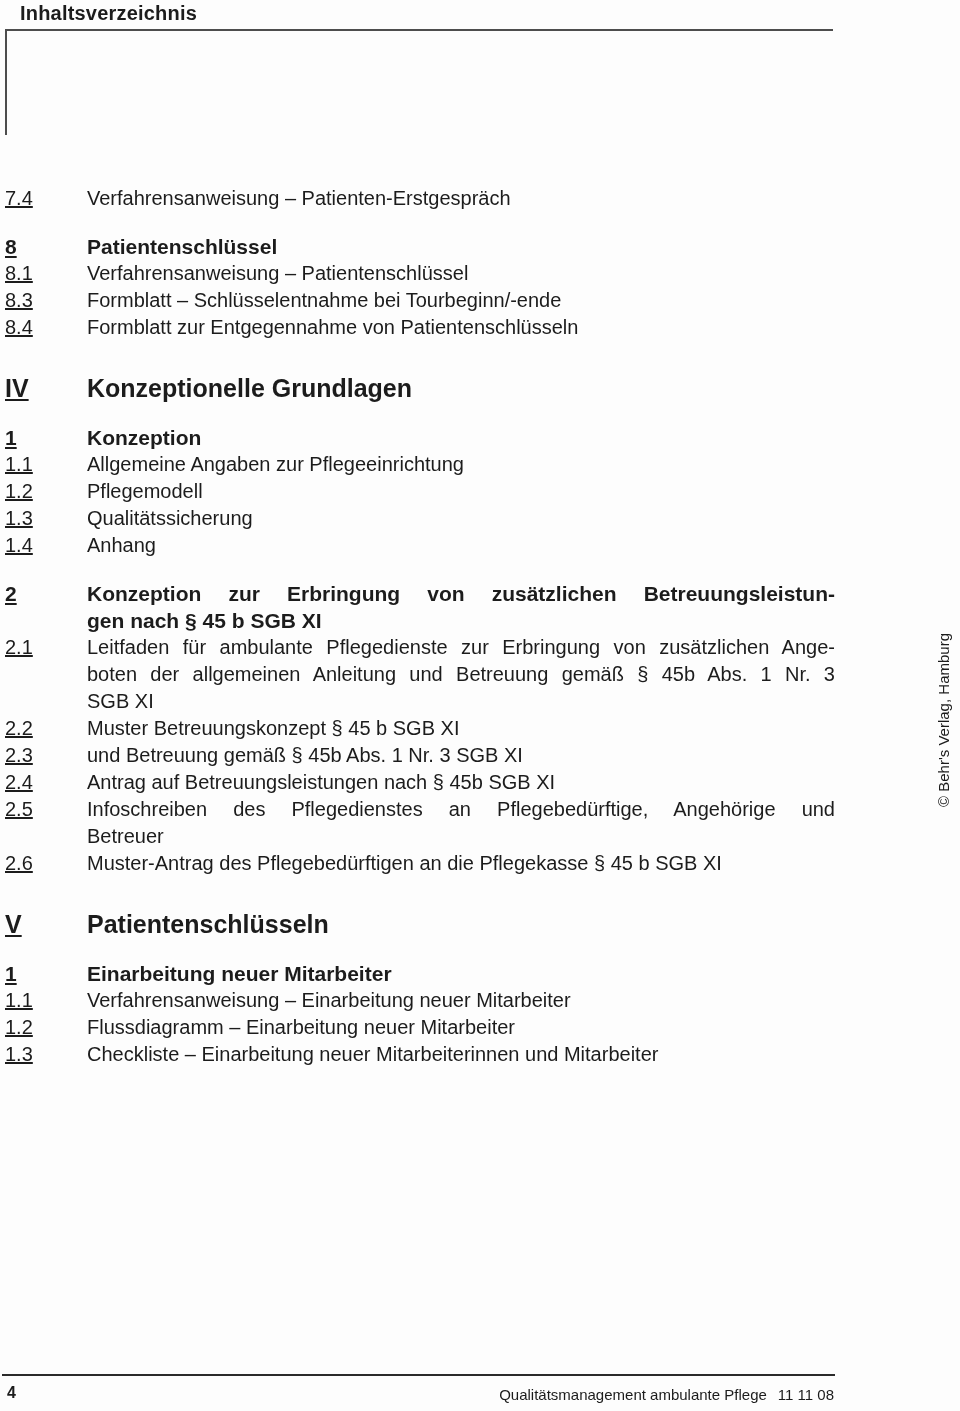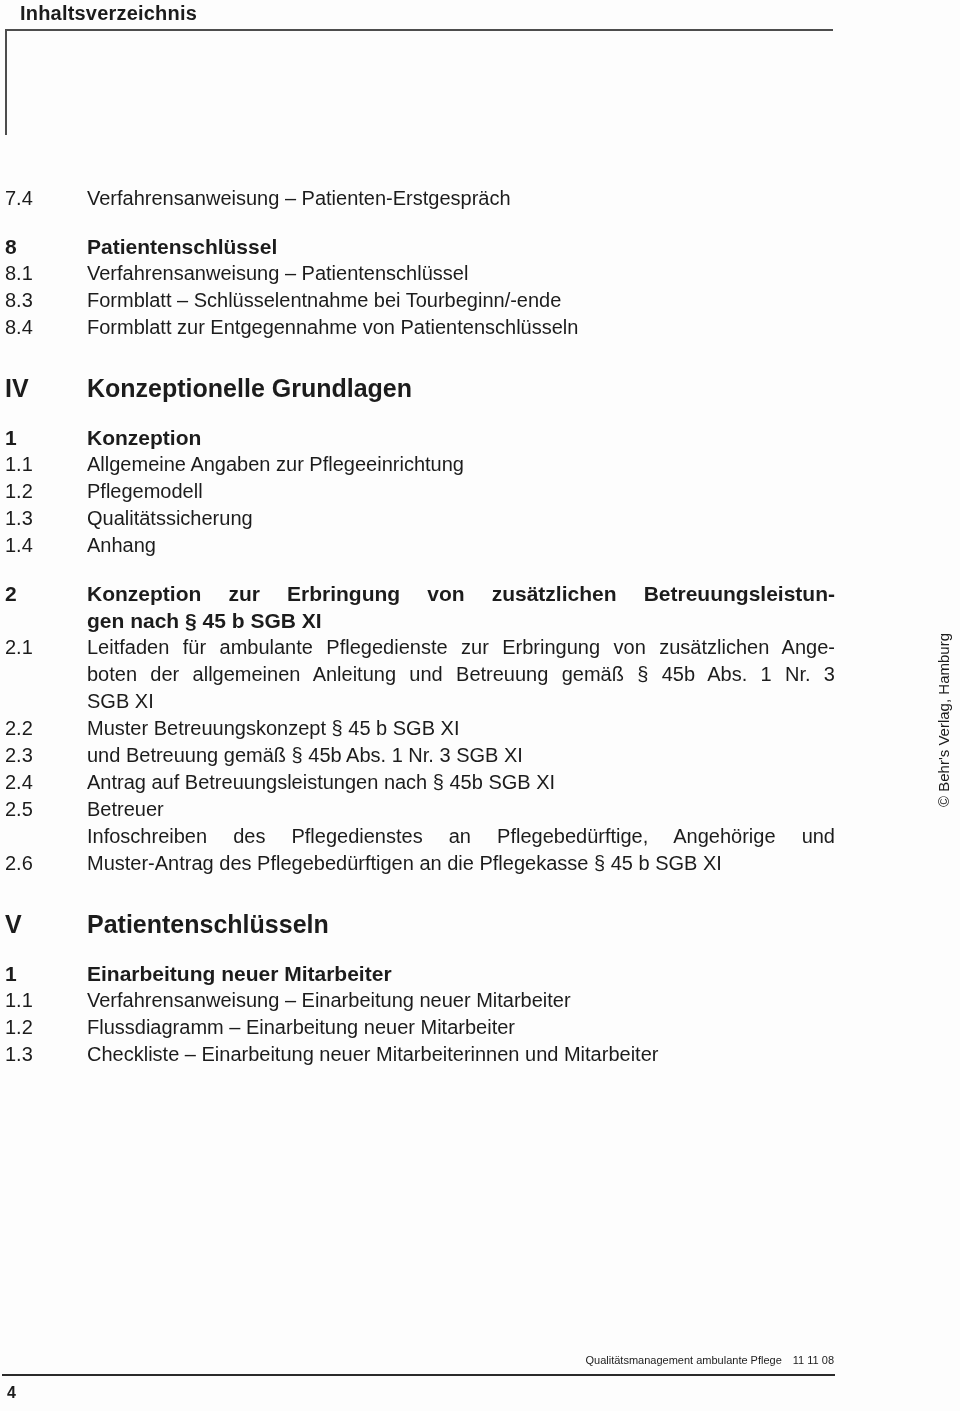--- a/index.html
+++ b/index.html
@@ -23,21 +23,21 @@
     position: absolute; left: 5px; top: 29px;
     width: 2px; height: 106px; background: #4d4d4d;
   }
   .toc {
     position: absolute; left: 5px; top: 31px; width: 830px;
   }
   .entry {
     display: flex; margin-top: 0;
     font-size: 20px; line-height: 27px;
   }
-  .entry .num { width: 82px; flex: 0 0 82px; }
+  .entry .num { width: 82px; flex: 0 0 82px; text-decoration: underline; }
   .entry .txt { flex: 1; min-width: 0; }
   .entry.subhead { margin-top: 21px; font-weight: bold; font-size: 21px; }
   .entry.section { margin-top: 31px; font-weight: bold; font-size: 25px; line-height: 33px; justify-content: center; }
   .entry.section + .entry.subhead { margin-top: 19px; }
   .entry:nth-child(20) { margin-top: 44px; } 
   .entry:first-child { margin-top: 154px; }
   .line.just { text-align: justify; text-align-last: justify; }
   .sidebar-credit {
     position: absolute; left: 943px; top: 720px;
     transform: translate(-50%, -50%) rotate(-90deg);
@@ -45,22 +45,22 @@
   }
   .footer-rule {
     position: absolute; left: 2px; top: 1374px;
     width: 833px; height: 2px; background: #2b2b2b;
   }
   .footer-page-num {
     position: absolute; left: 7px; top: 1384px;
     font-size: 16px; font-weight: bold;
   }
   .footer-doc {
-    position: absolute; right: 126px; top: 1354px;
-    font-size: 11px; white-space: nowrap;
+    position: absolute; right: 126px; top: 1386px;
+    font-size: 15px; white-space: nowrap;
   }
   .footer-gap { display: inline-block; width: 11px; }
 </style>
 </head>
 <body>
 
 <div class="page">
   <div class="header-title">Inhaltsverzeichnis</div>
   <div class="frame-top"></div>
   <div class="frame-left"></div>
@@ -160,22 +160,22 @@
       </div>
       <div class="entry item">
         <span class="num">2.4</span>
         <div class="txt">
           <div class="line">Antrag auf Betreuungsleistungen nach § 45b SGB XI</div>
         </div>
       </div>
       <div class="entry item">
         <span class="num">2.5</span>
         <div class="txt">
+          <div class="line just">Infoschreiben des Pflegedienstes an Pflegebedürftige, Angehörige und</div>
           <div class="line">Betreuer</div>
-          <div class="line just">Infoschreiben des Pflegedienstes an Pflegebedürftige, Angehörige und</div>
         </div>
       </div>
       <div class="entry item">
         <span class="num">2.6</span>
         <div class="txt">
           <div class="line">Muster-Antrag des Pflegebedürftigen an die Pflegekasse § 45 b SGB XI</div>
         </div>
       </div>
       <div class="entry section">
         <span class="num">V</span>

